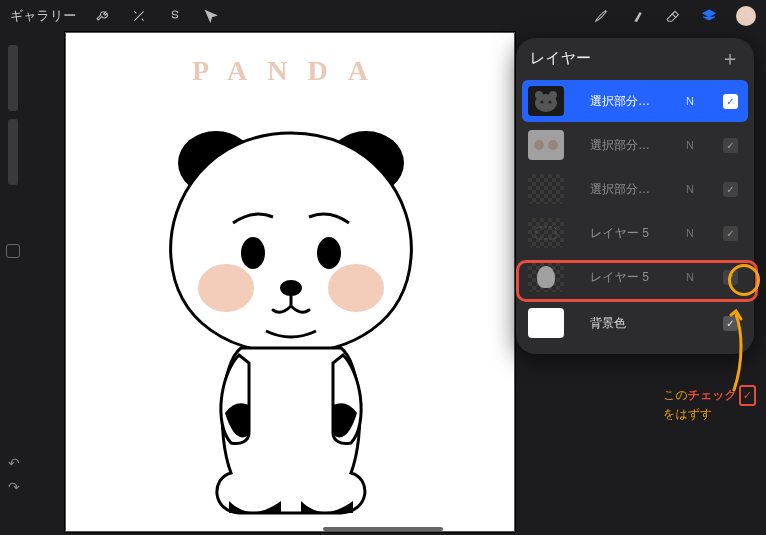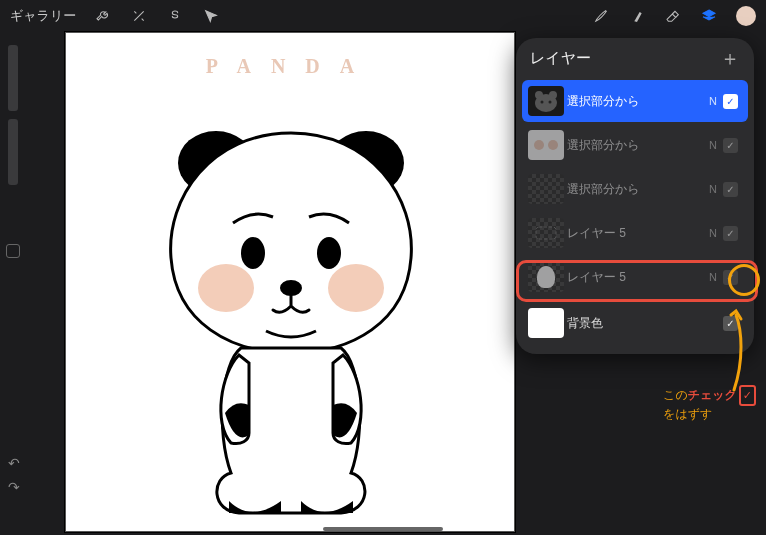--- a/index.html
+++ b/index.html
@@ -28,33 +28,33 @@
   .rail-top .slider { flex:1; background:#3a3a3c; border-radius:3px; }
   .rail-box { position:absolute; left:6px; top:244px; width:14px; height:14px; border:1.5px solid #666; border-radius:3px; }
   .rail-bottom { position:absolute; left:8px; bottom:40px; display:flex; flex-direction:column; gap:8px; color:#888;}
   .rail-bottom .undo, .rail-bottom .redo { font-size:14px; }
   
   .canvas-wrap {
     position:absolute; top:32px; left:65px; width:450px; height:500px;
     background:#fff; border:1px solid #555; box-shadow:0 0 0 1px #000;
   }
   .panda-title { position:absolute; top:22px; left:0; right:0; text-align:center;
-    font-size:20px; letter-spacing:20px; color:#e9c8b6; font-family:"Comic Sans MS",cursive; font-weight:600;}
+    font-size:28px; letter-spacing:20px; color:#e9c8b6; font-family:"Comic Sans MS",cursive; font-weight:600;}
   .panda-drawing { position:absolute; top:80px; left:55px; width:340px; height:405px; }
   
   .panel {
     position:absolute; top:38px; right:12px; width:238px;
     background:#2c2c2e; border-radius:20px; padding-bottom:8px;
     box-shadow:0 6px 24px rgba(0,0,0,.6);
   }
   .panel-head { display:flex; align-items:center; justify-content:space-between;
     padding:10px 14px; color:#eee; font-size:15px; }
   .plus { color:#aaa; font-size:20px; line-height:1; }
   .layer-row {
-    display:flex; align-items:center; gap:3px; padding:6px 10px 6px 6px;
+    display:flex; align-items:center; gap:26px; padding:6px 10px 6px 6px;
     border-radius:6px; margin:2px 6px; position:relative;
   }
   .layer-row.active { background:#2563ff; }
   .layer-row.faded { opacity:.55; }
   .thumb { width:36px; height:30px; border-radius:4px; background:#1a1a1a; flex-shrink:0;
     display:flex; align-items:center; justify-content:center; overflow:hidden; }
   .thumb.white { background:#fff; }
   .thumb.checker {
     background-image:
       linear-gradient(45deg,#444 25%,transparent 25%),

